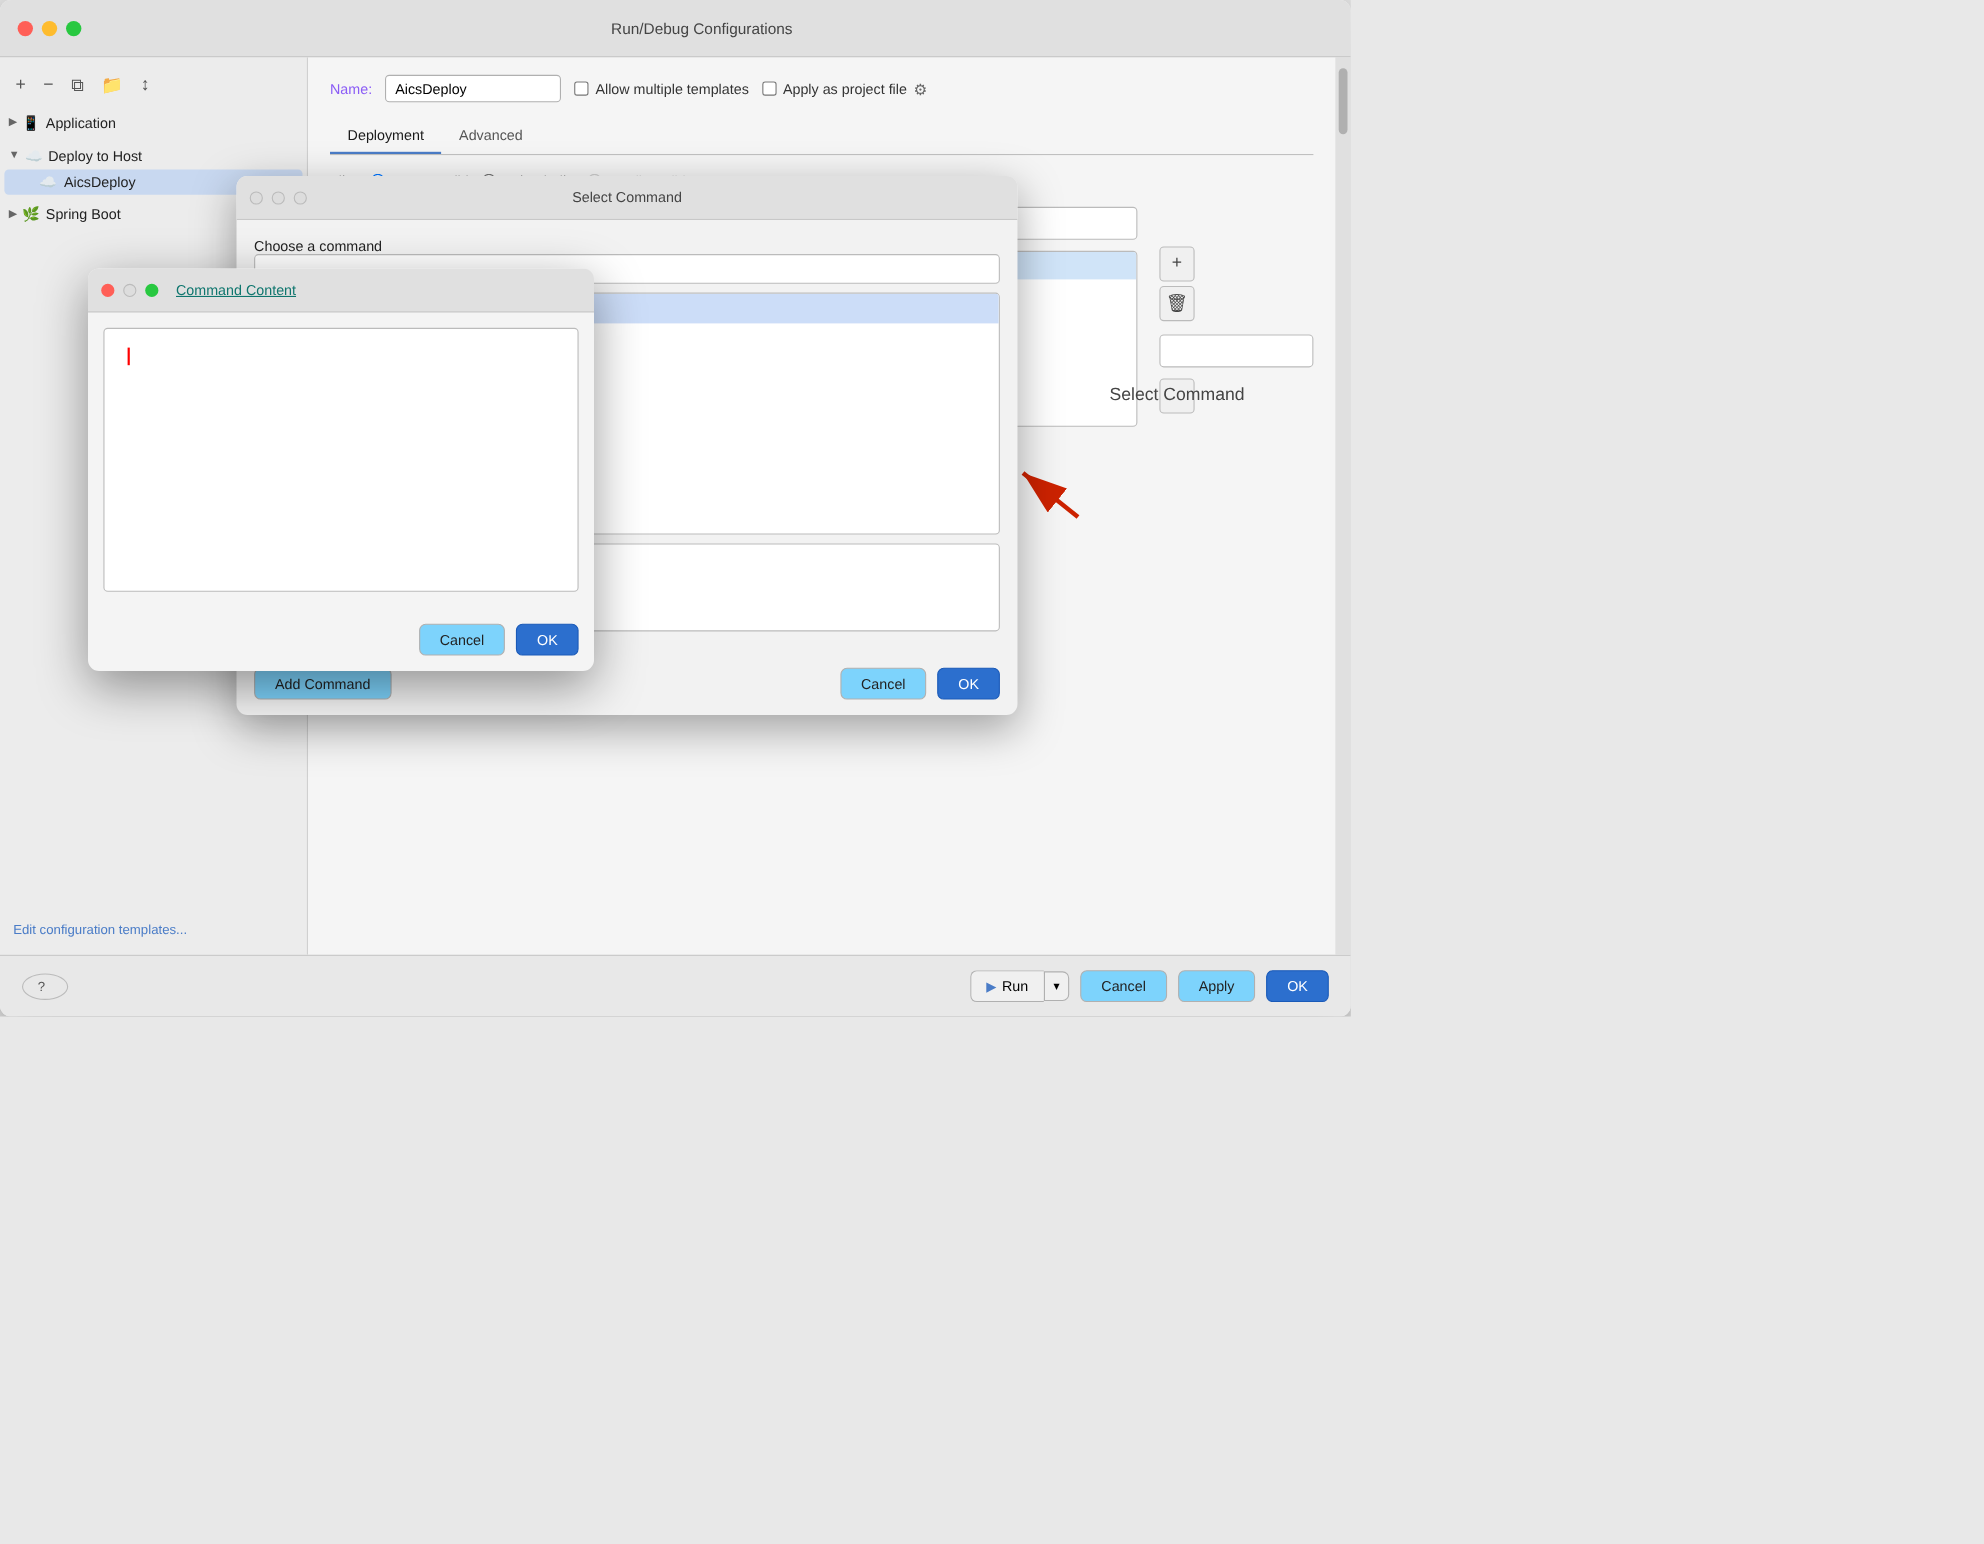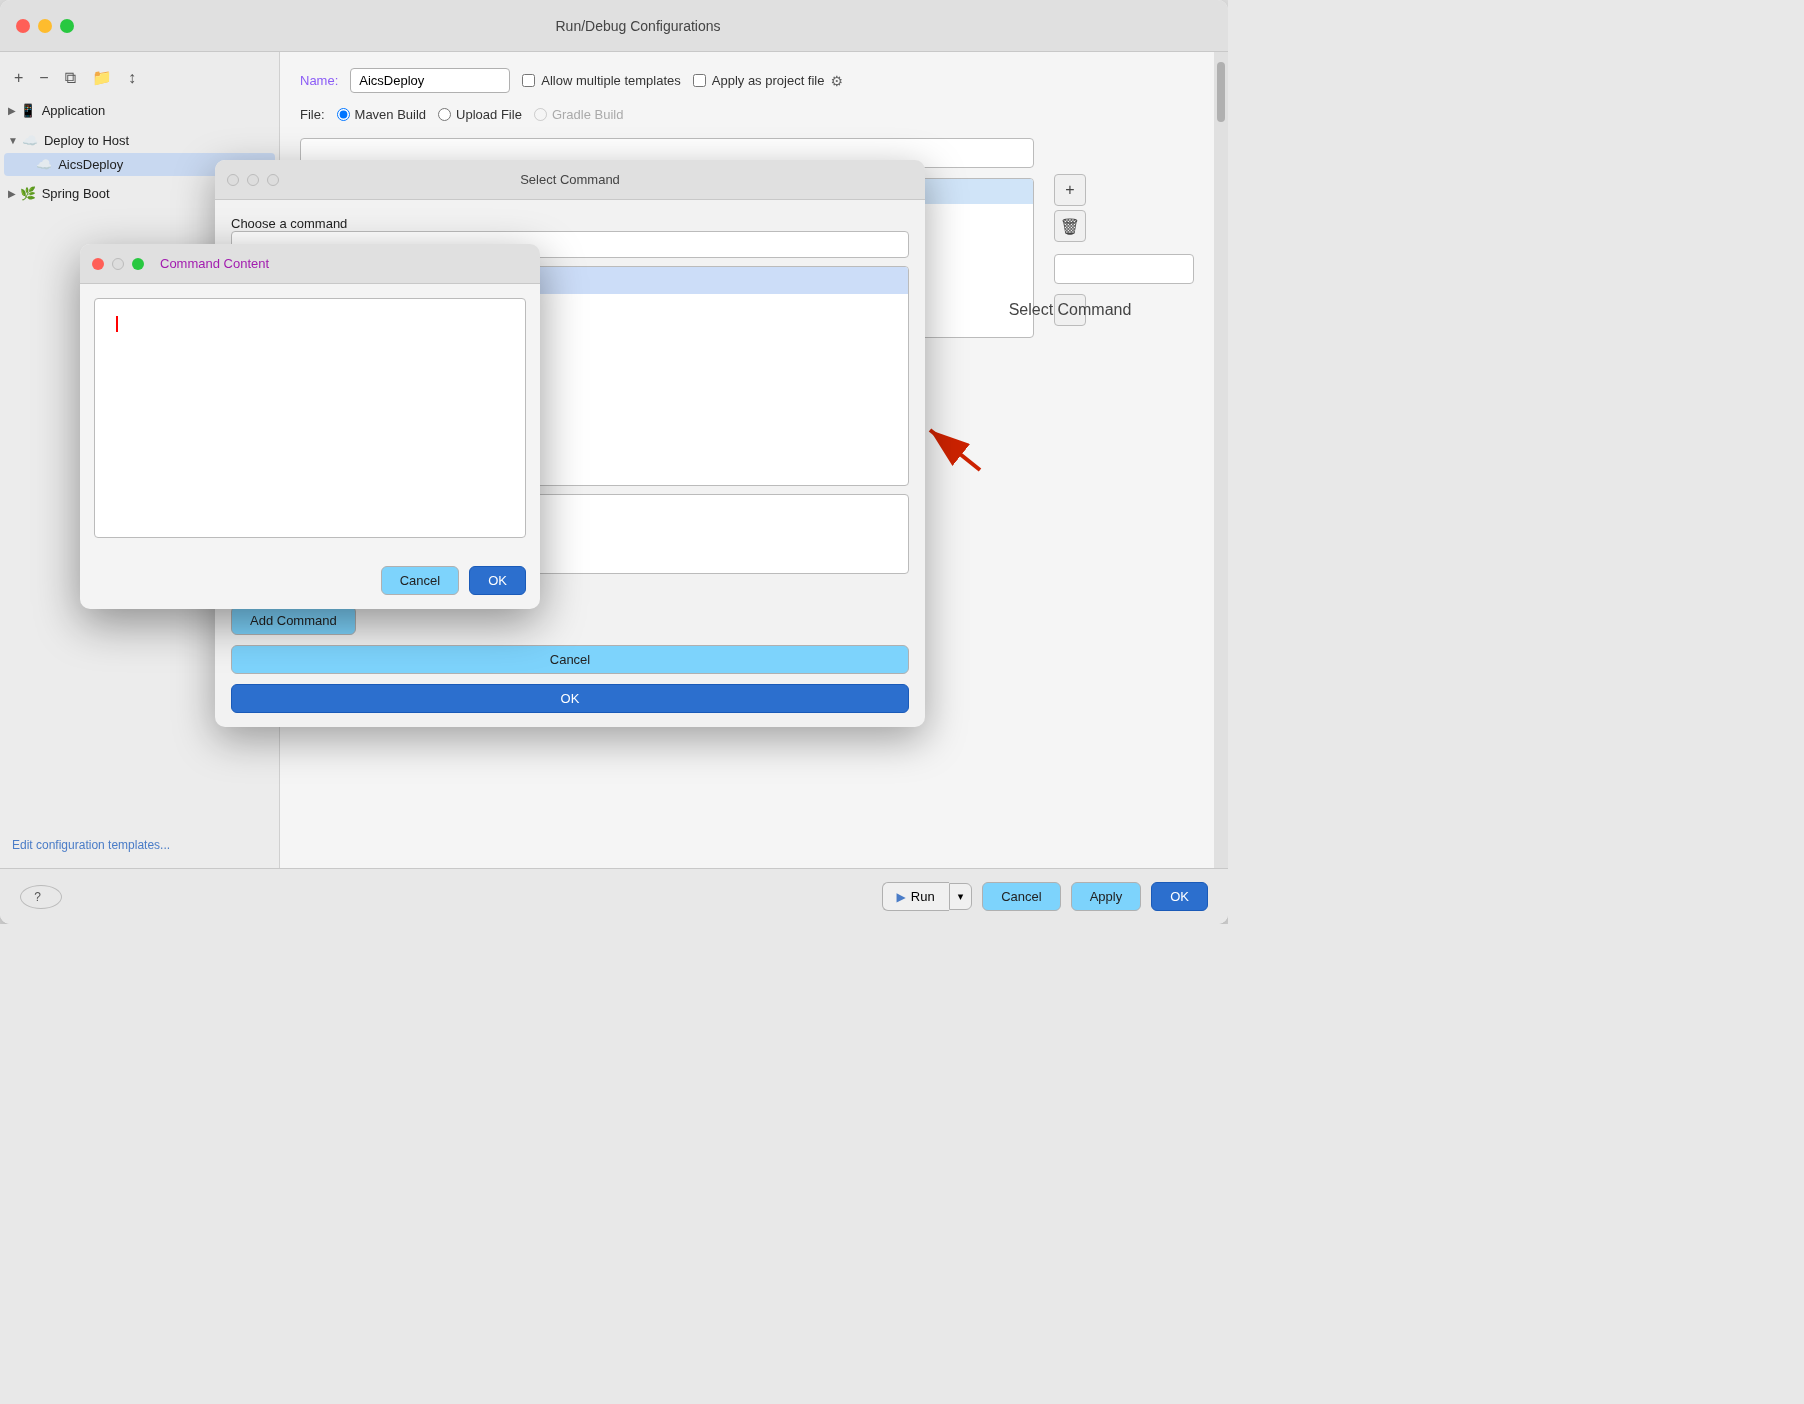--- a/index.html
+++ b/index.html
@@ -432,21 +432,20 @@
       background: white;
       padding: 6px 8px;
       font-size: 13px;
       resize: none;
     }
     .dialog-footer {
       display: flex;
       justify-content: flex-end;
       gap: 10px;
       padding: 12px 16px 14px;
-      flex-direction: column;
     }
 
     
     .command-content-dialog {
       position: absolute;
       top: 244px;
       left: 80px;
       width: 460px;
       background: #f4f4f4;
       border-radius: 10px;
@@ -468,23 +467,24 @@
       height: 12px;
       border-radius: 50%;
       border: none;
       cursor: pointer;
     }
     .cc-close { background: #ff5f57; }
     .cc-min { background: #ddd; border: 1px solid #bbb; }
     .cc-max { background: #28c840; }
     .cc-title {
       font-size: 13px;
-      color: #a21caf;
+      color: #0f766e;
       font-weight: 500;
       margin-left: 8px;
+      text-decoration: underline;
     }
     .cc-body {
       padding: 14px;
     }
     .cc-textarea {
       width: 100%;
       height: 240px;
       border: 1px solid #bbb;
       border-radius: 4px;
       background: white;
@@ -621,20 +621,24 @@
           <input type="checkbox" style="">
           <span>Allow multiple templates</span>
         </div>
         <div class="checkbox-group">
           <input type="checkbox" style="">
           <span>Apply as project file</span>
           <span class="gear-icon">⚙</span>
         </div>
       </div>
 
+      <div class="tabs">
+        <div class="tab active">Deployment</div>
+        <div class="tab">Advanced</div>
+      </div>
 
       <div class="file-row">
         <span>File:</span>
         <label class="radio-option">
           <input type="radio" name="file-type" checked="" style="">
           <span>Maven Build</span>
         </label>
         <label class="radio-option">
           <input type="radio" name="file-type" style="">
           <span>Upload File</span>

